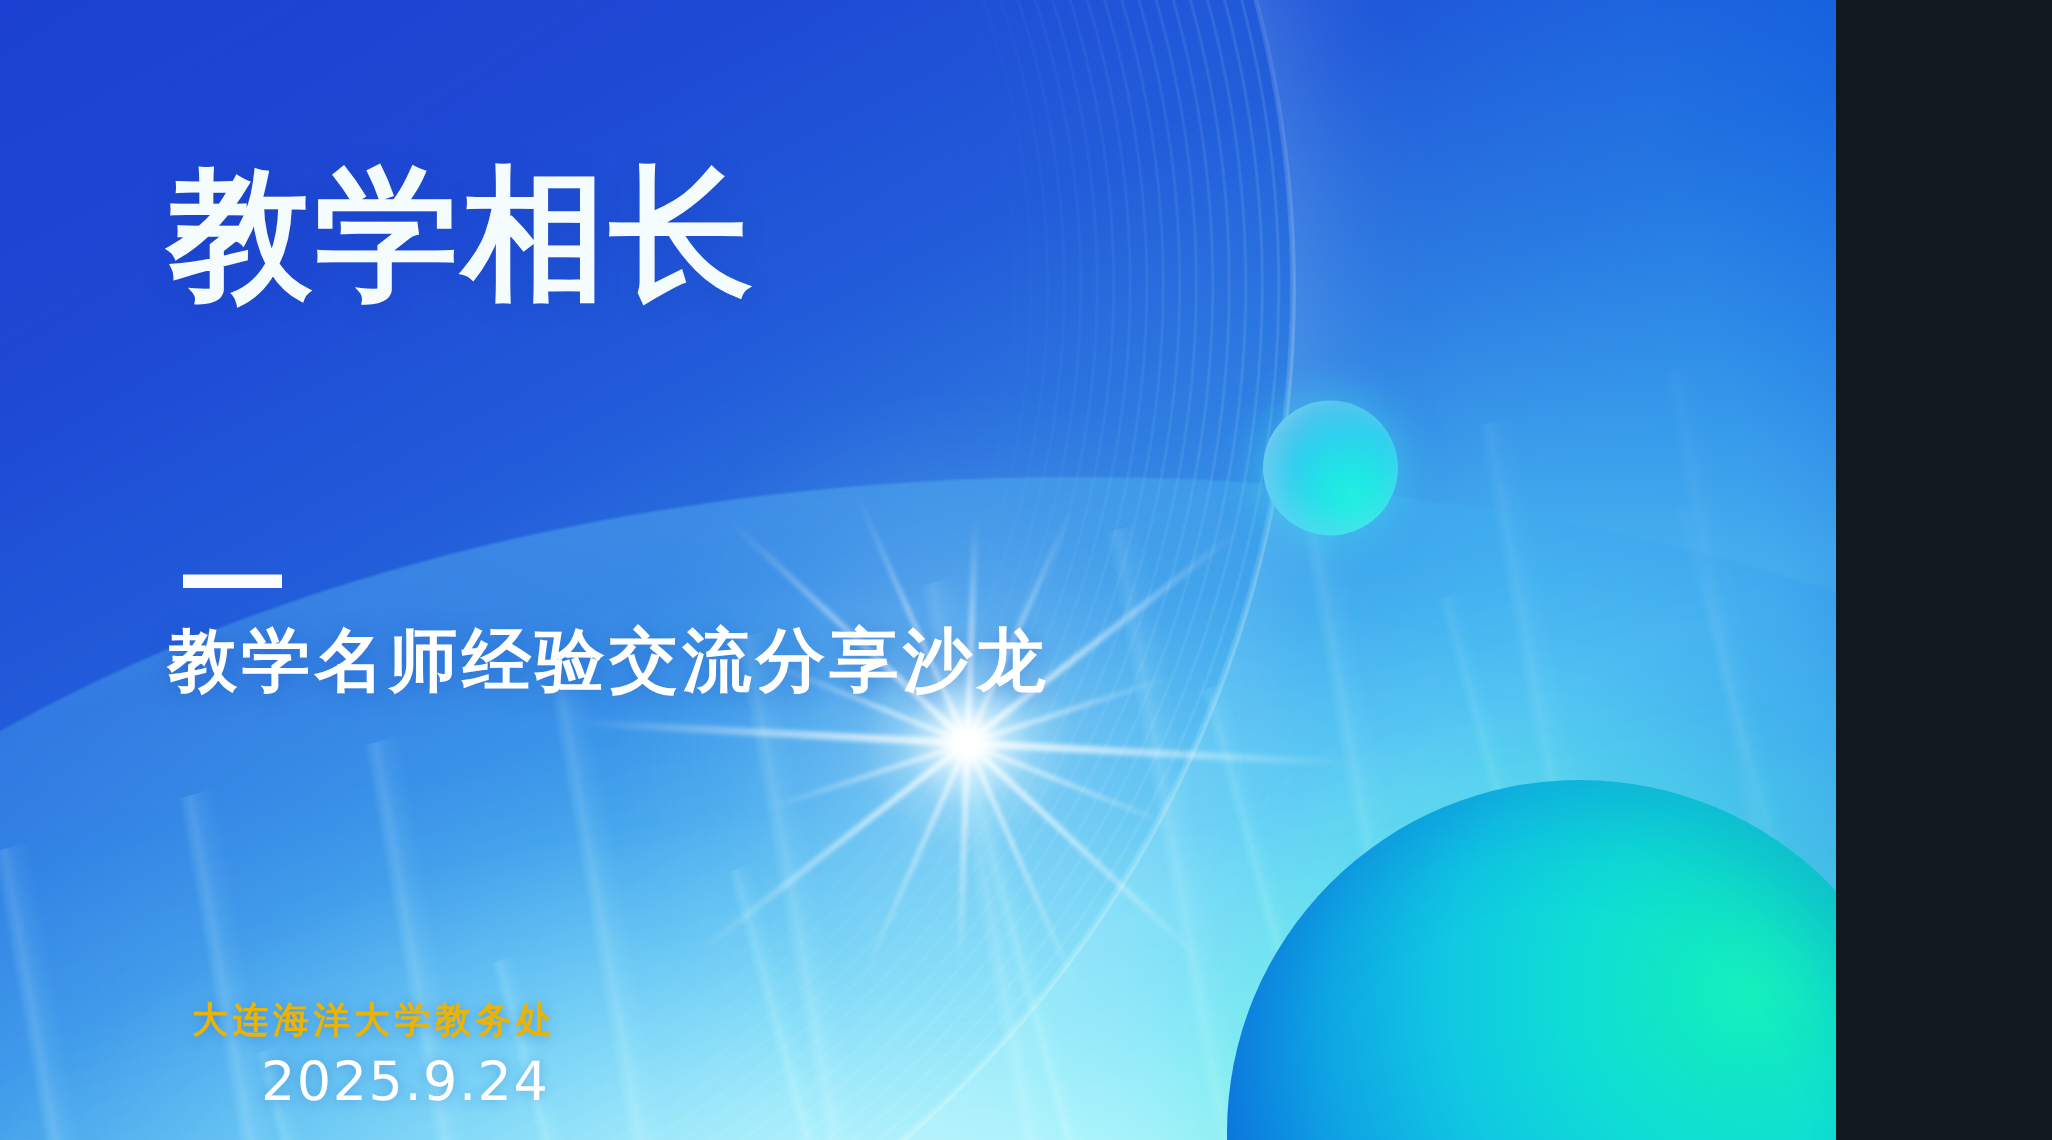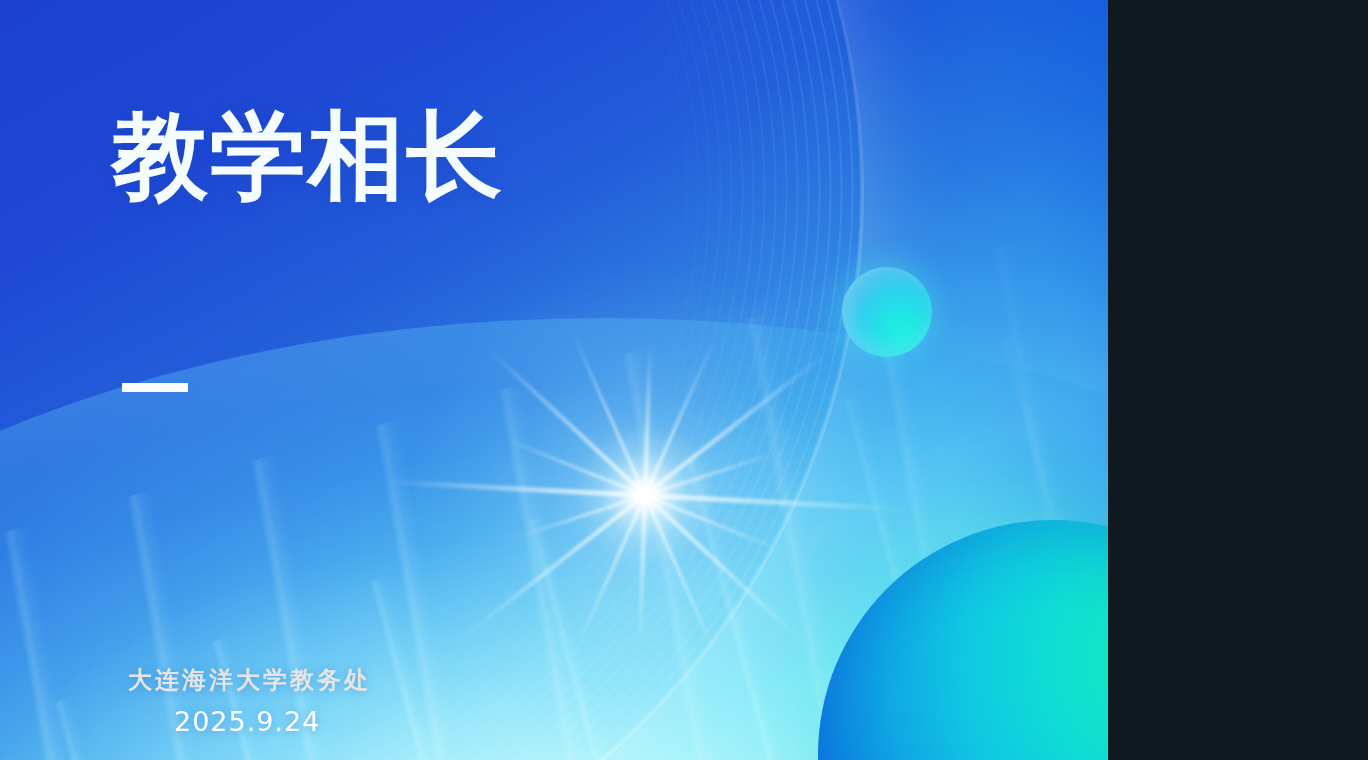--- a/index.html
+++ b/index.html
@@ -7,21 +7,21 @@
     margin: 0;
     padding: 0;
     background: #101820;
   }
   body {
     font-family: "Liberation Sans", "DejaVu Sans", sans-serif;
   }
 
   .slide {
     position: relative;
-    width: 1108px;
+    width: 1224px;
     height: 760px;
     overflow: hidden;
     background: #1b3bce;
     user-select: none;
   }
 
   
 
   .bg-layer {
     position: absolute;
@@ -342,30 +342,30 @@
     left: 128px;
     top: 664px;
     z-index: 20;
   }
   .footer-org {
     font-family: "DejaVu Serif", "Liberation Serif", serif;
     font-weight: 700;
     font-size: 24px;
     line-height: 32px;
     letter-spacing: 3px;
-    color: #e5e5e5;
+    color: #eab308;
     white-space: nowrap;
     text-shadow: 0 1px 8px rgba(30,90,190,0.35);
   }
   .footer-date {
     margin-top: 10px;
     margin-left: 46px;
     font-family: "DejaVu Sans", "Liberation Sans", sans-serif;
     font-weight: 400;
-    font-size: 27px;
+    font-size: 36px;
     line-height: 32px;
     letter-spacing: 1px;
     color: #ffffff;
     white-space: nowrap;
     text-shadow: 0 1px 8px rgba(30,90,190,0.35);
   }
 </style>
 </head>
 <body>
 
@@ -400,19 +400,20 @@
     <div class="spike" style="width:280px;height:3px;margin-left:-140px;margin-top:-1.5px;transform:rotate(-18deg);"></div>
     <div class="flare-core"></div>
   </div>
 
   <div class="title-block">
     <div class="title-line title-line-1">教学相长</div>
   </div>
 
   <div class="rule"></div>
 
+  <div class="subtitle">教学名师经验交流分享沙龙</div>
 
   <div class="footer">
     <div class="footer-org">大连海洋大学教务处</div>
     <div class="footer-date">2025.9.24</div>
   </div>
 
 </div>
 
 </body></html>

